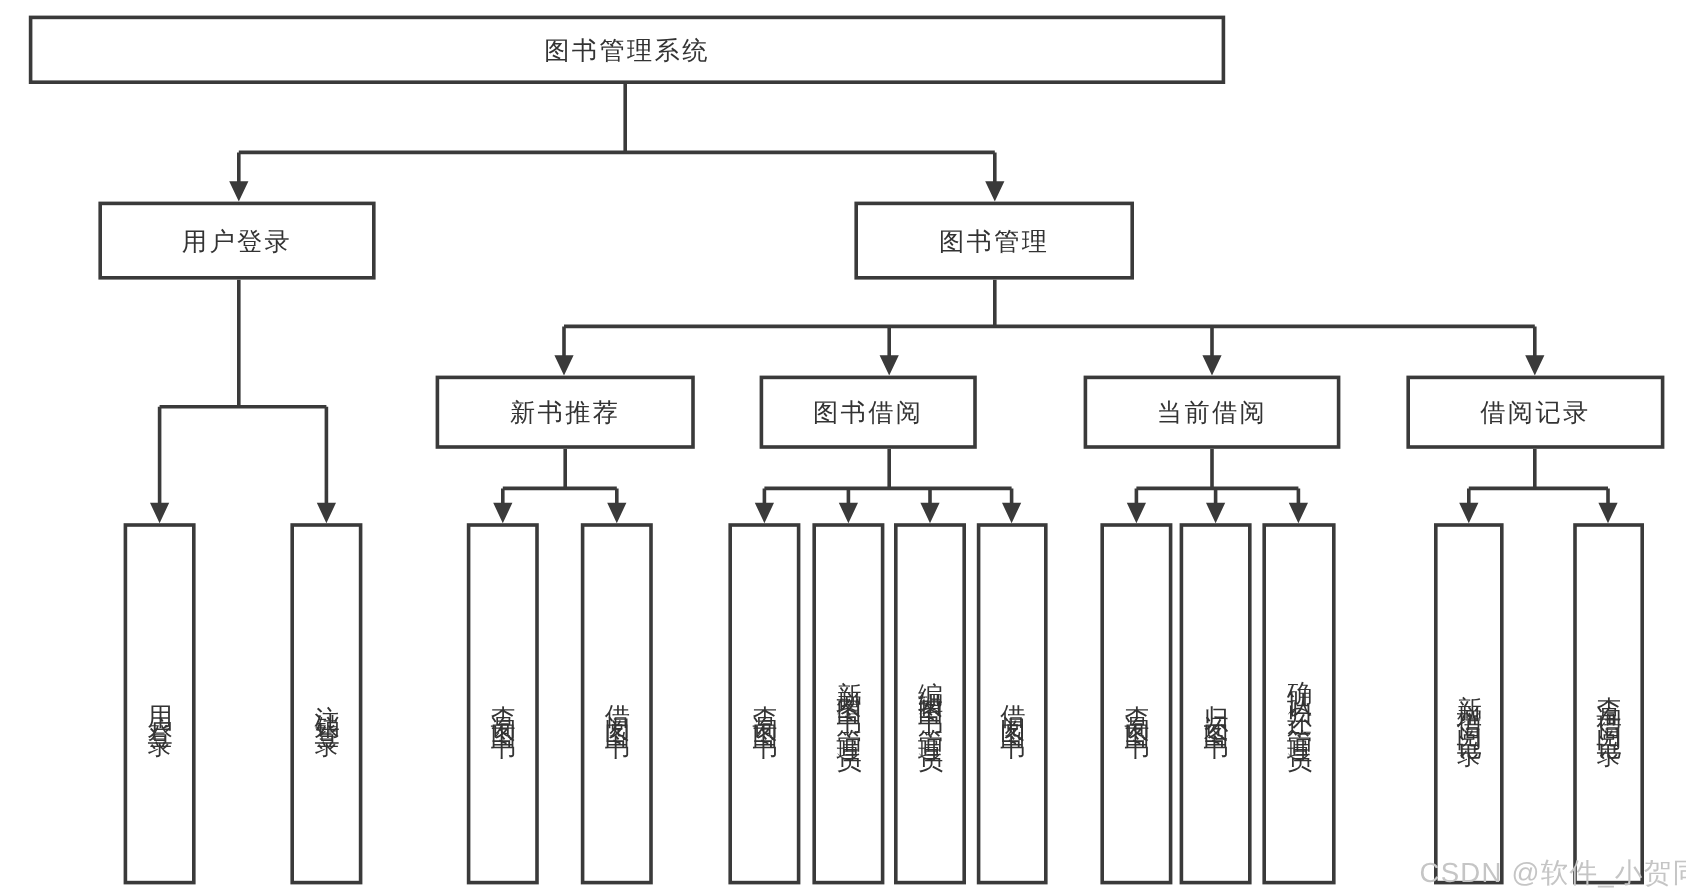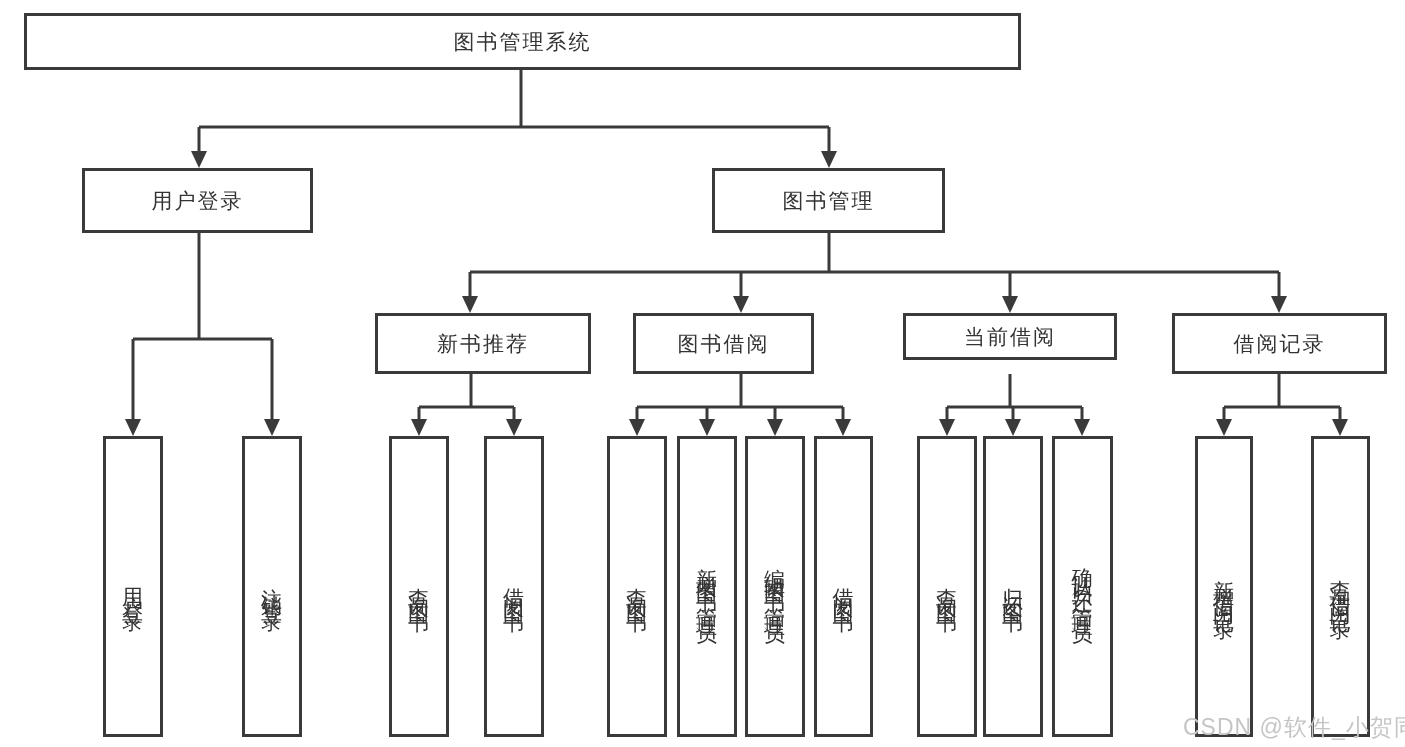--- a/index.html
+++ b/index.html
@@ -16,23 +16,23 @@
   .box.v span{
     writing-mode:vertical-rl;text-orientation:mixed;
     font-size:21px;letter-spacing:8px;color:#333333;line-height:1;
   }
   
   #b-root{left:24px;top:13px;width:997px;height:57px;}
   
   #b-login{left:82px;top:168px;width:231px;height:65px;}
   #b-mgmt{left:712px;top:168px;width:233px;height:65px;}
   
-  #b-newbook{left:363px;top:313px;width:216px;height:61px;margin-left:12px;}
+  #b-newbook{left:363px;top:313px;width:216px;height:61px;}
   #b-borrow{left:633px;top:313px;width:181px;height:61px;}
-  #b-current{left:903px;top:313px;width:214px;height:47px;}
+  #b-current{left:903px;top:313px;width:214px;height:61px;}
   #b-record{left:1172px;top:313px;width:215px;height:61px;}
   
   .leaf{top:436px;height:301px;width:60px;}
   #l-login{left:103px;}
   #l-logout{left:242px;}
   #l-nb-query{left:389px;}
   #l-nb-borrow{left:484px;}
   #l-bb-query{left:607px;}
   #l-bb-add{left:677px;}
   #l-bb-edit{left:745px;}

